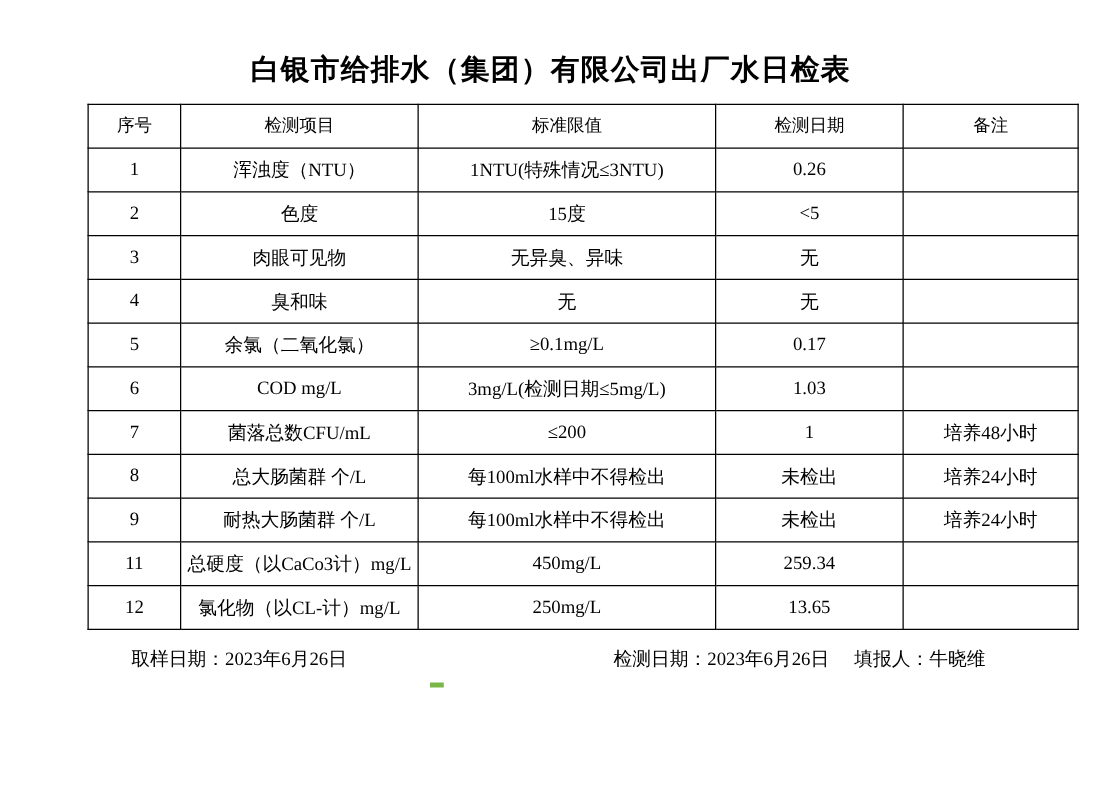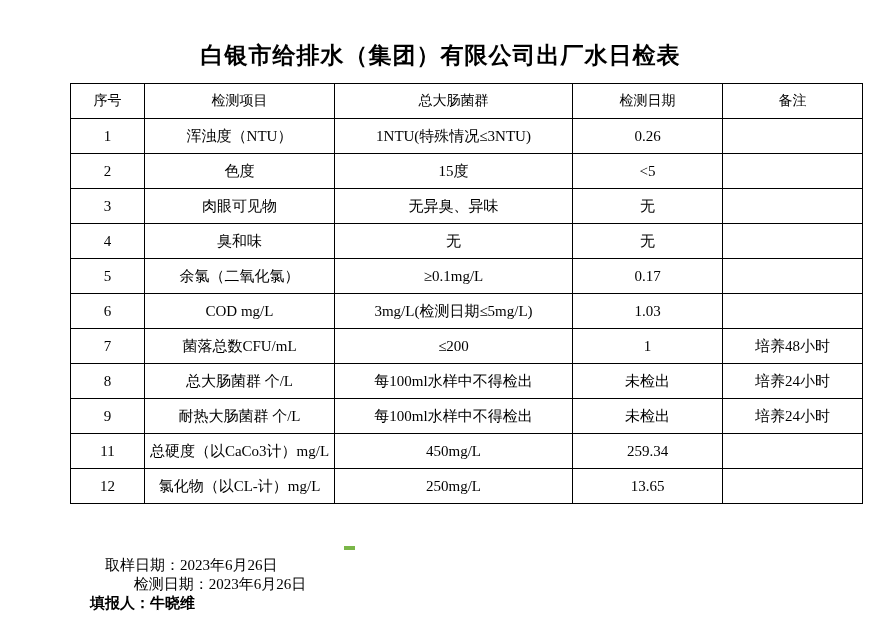--- a/index.html
+++ b/index.html
@@ -53,33 +53,32 @@
   #report-table thead td {
     font-size: 14px;
   }
   col.c-no    { width: 74px; }
   col.c-item  { width: 190px; }
   col.c-limit { width: 238px; }
   col.c-res   { width: 150px; }
   col.c-note  { width: 140px; }
   #footer {
     position: absolute;
-    top: 556px;
+    top: 518px;
     left: 70px;
     width: 792px;
     font-size: 15px;
     display: flex;
-    flex-direction: column;
   }
   #footer .f-cell {
     white-space: nowrap;
   }
   #footer .f-sample { width: 300px; text-align: left; padding-left: 35px; }
-  #footer .f-test   { width: 300px; text-align: center; }
-  #footer .f-by     { width: 192px; text-align: left; padding-left: 20px; font-weight: bold; }
+  #footer .f-test   { width: 300px; text-align: right; }
+  #footer .f-by     { width: 192px; text-align: left; padding-left: 20px; }
   .tick {
     position: absolute;
     left: 344px;
     top: 546px;
     width: 11px;
     height: 4px;
     background: #7ab648;
   }
 </style>
 </head>
@@ -94,21 +93,21 @@
       <col class="c-no">
       <col class="c-item">
       <col class="c-limit">
       <col class="c-res">
       <col class="c-note">
     </colgroup>
     <thead>
       <tr>
         <td>序号</td>
         <td>检测项目</td>
-        <td>总大肠菌群</td>
+        <td>标准限值</td>
         <td>检测日期</td>
         <td>备注</td>
       </tr>
     </thead>
     <tbody>
       <tr>
         <td>1</td>
         <td>浑浊度（NTU）</td>
         <td>1NTU(特殊情况≤3NTU)</td>
         <td>0.26</td>

